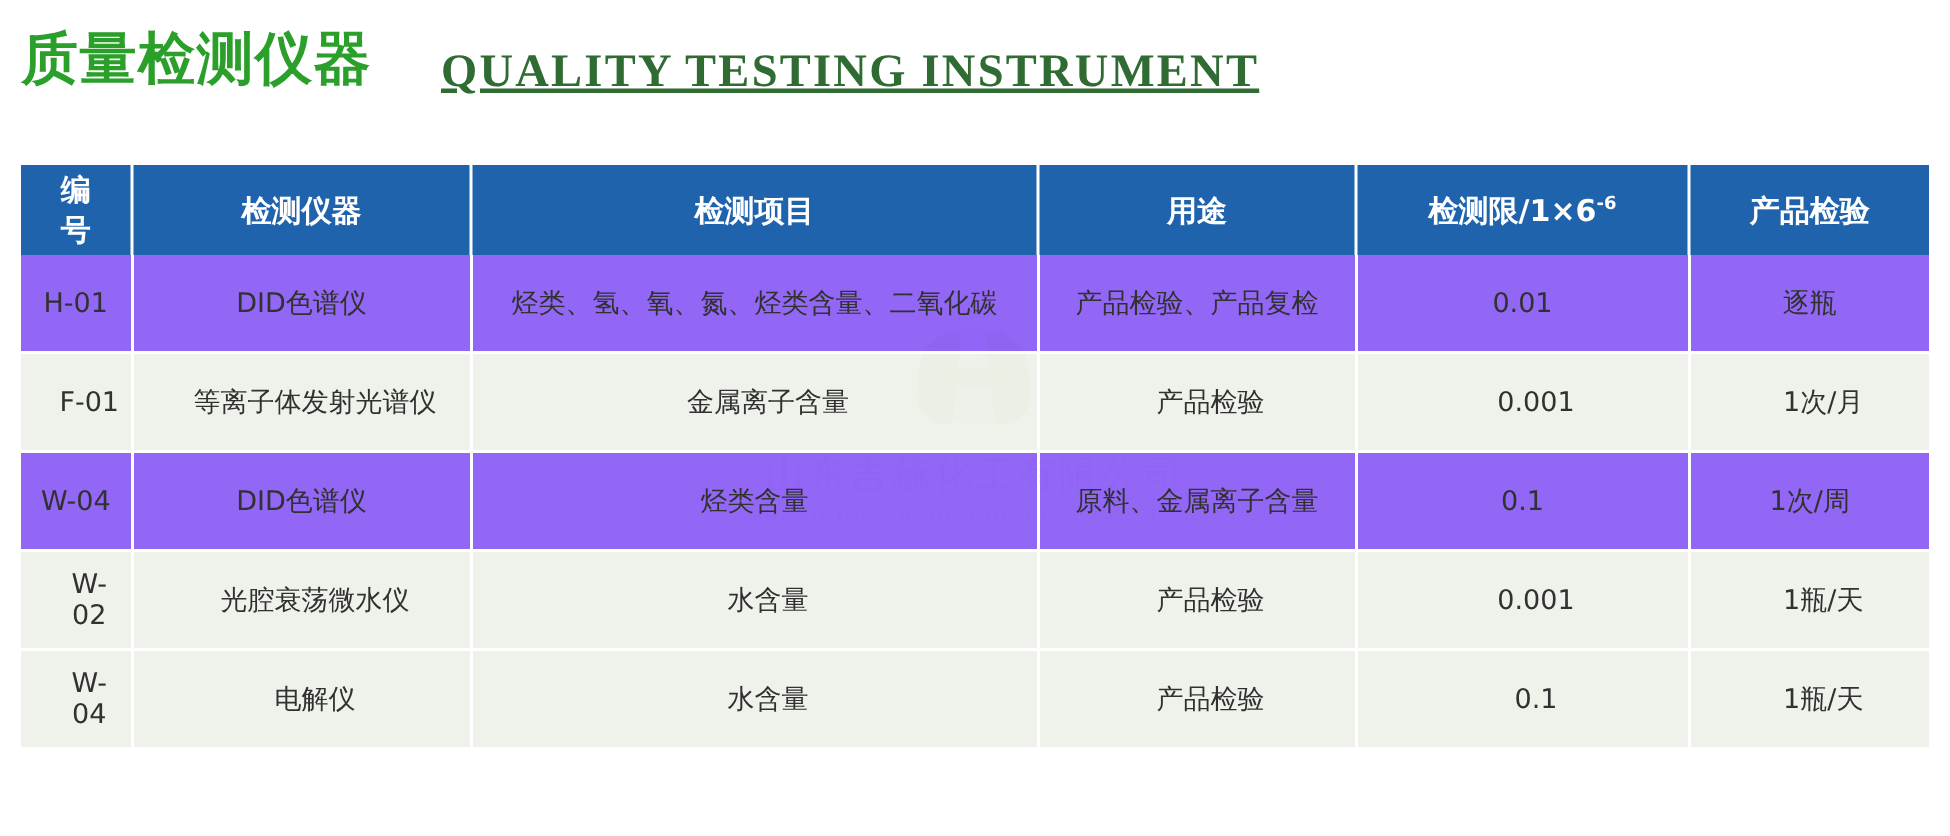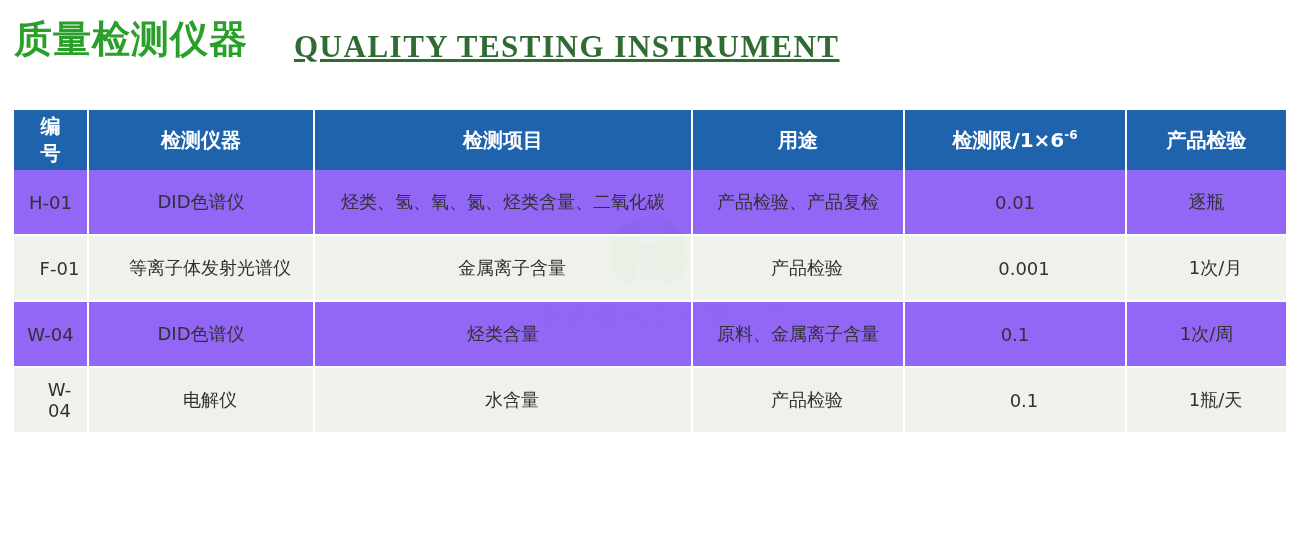--- a/index.html
+++ b/index.html
@@ -230,20 +230,28 @@
         </tr>
         <tr>
           <td>W-04</td>
           <td>DID色谱仪</td>
           <td>烃类含量</td>
           <td>原料、金属离子含量</td>
           <td>0.1</td>
           <td>1次/周</td>
         </tr>
         <tr class="row-alt">
+          <td>W-02</td>
+          <td>光腔衰荡微水仪</td>
+          <td>水含量</td>
+          <td>产品检验</td>
+          <td>0.001</td>
+          <td>1瓶/天</td>
+        </tr>
+        <tr class="row-alt">
           <td>W-04</td>
           <td>电解仪</td>
           <td>水含量</td>
           <td>产品检验</td>
           <td>0.1</td>
           <td>1瓶/天</td>
         </tr>
       </tbody>
     </table>
   </div>

